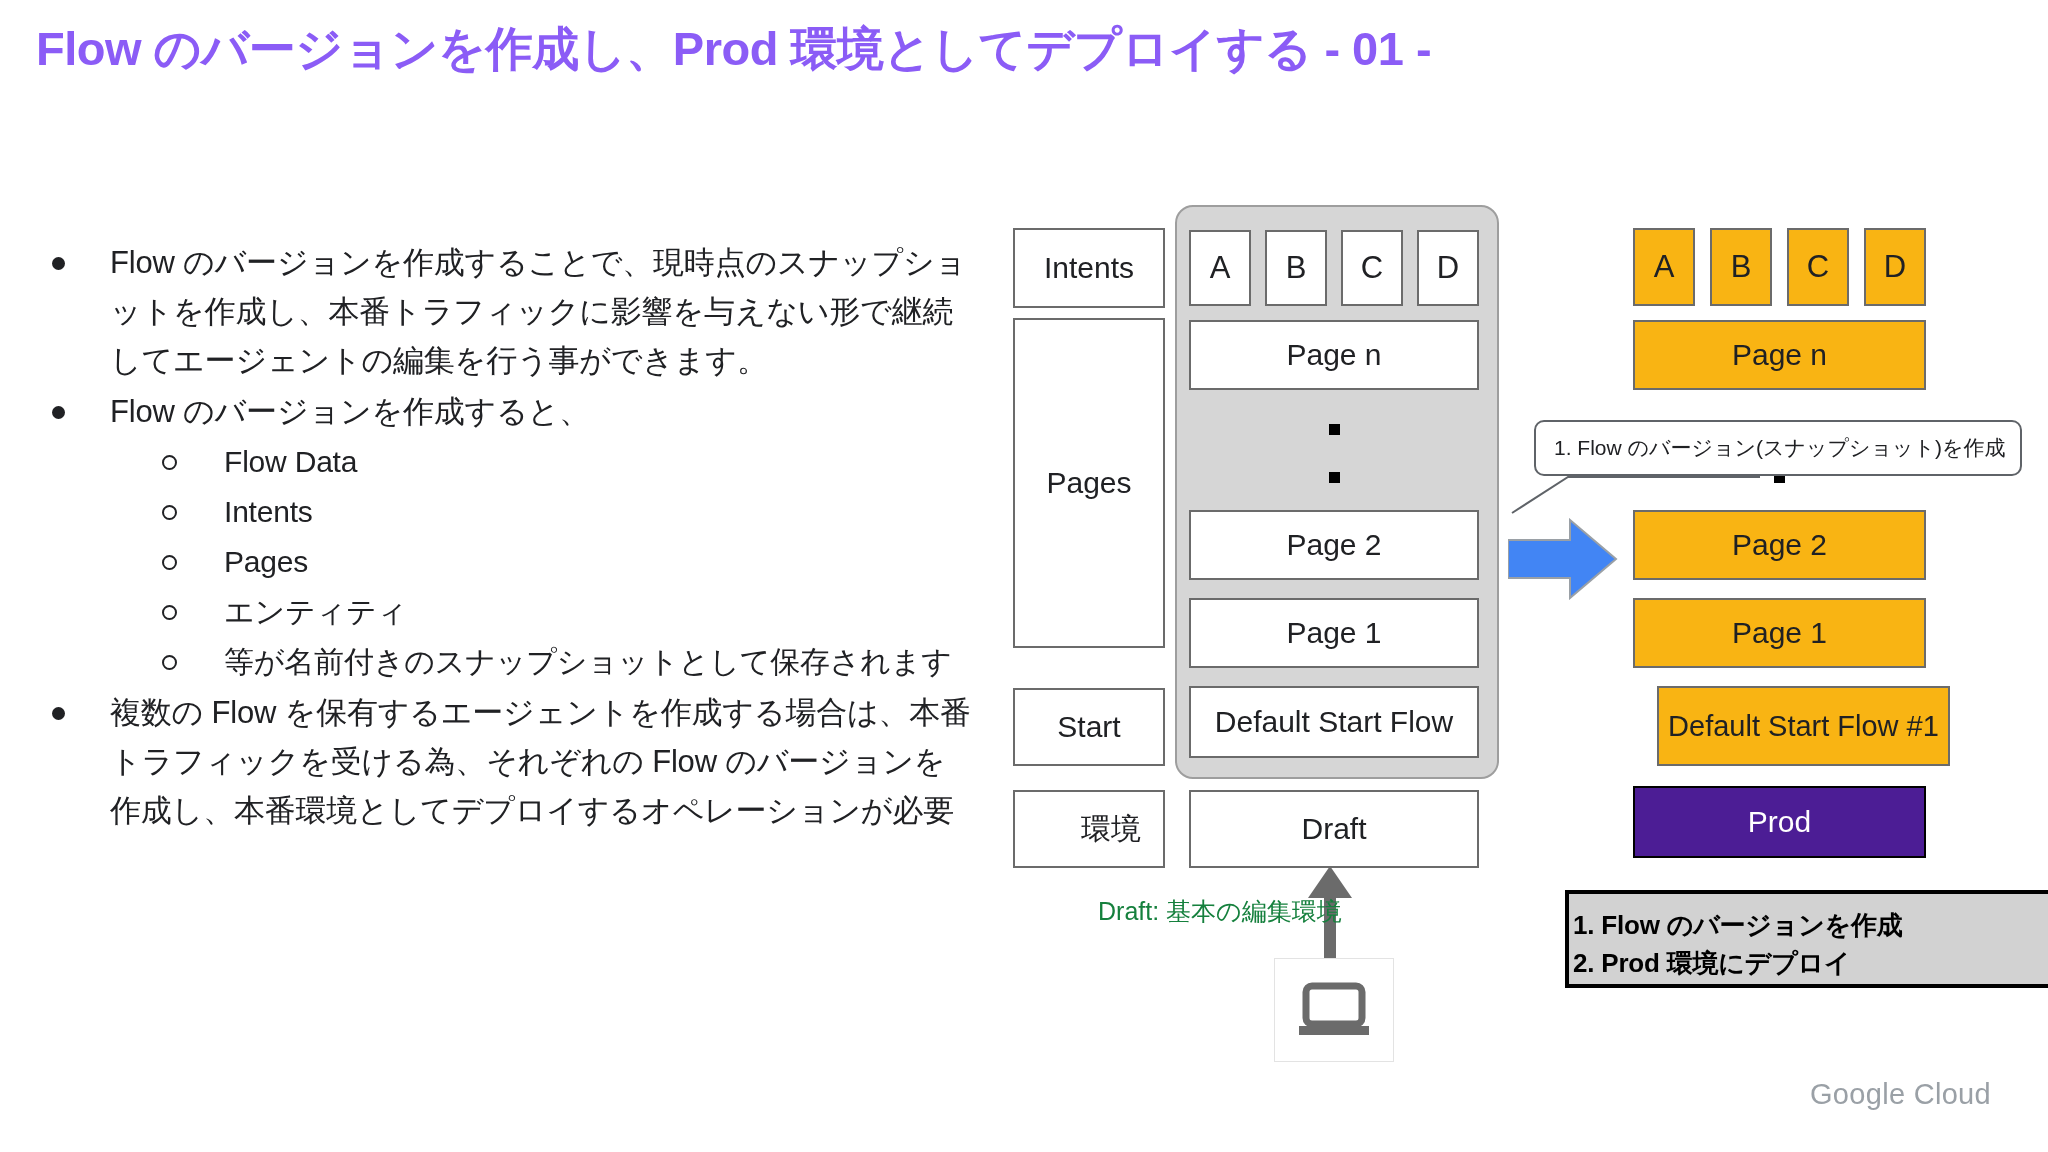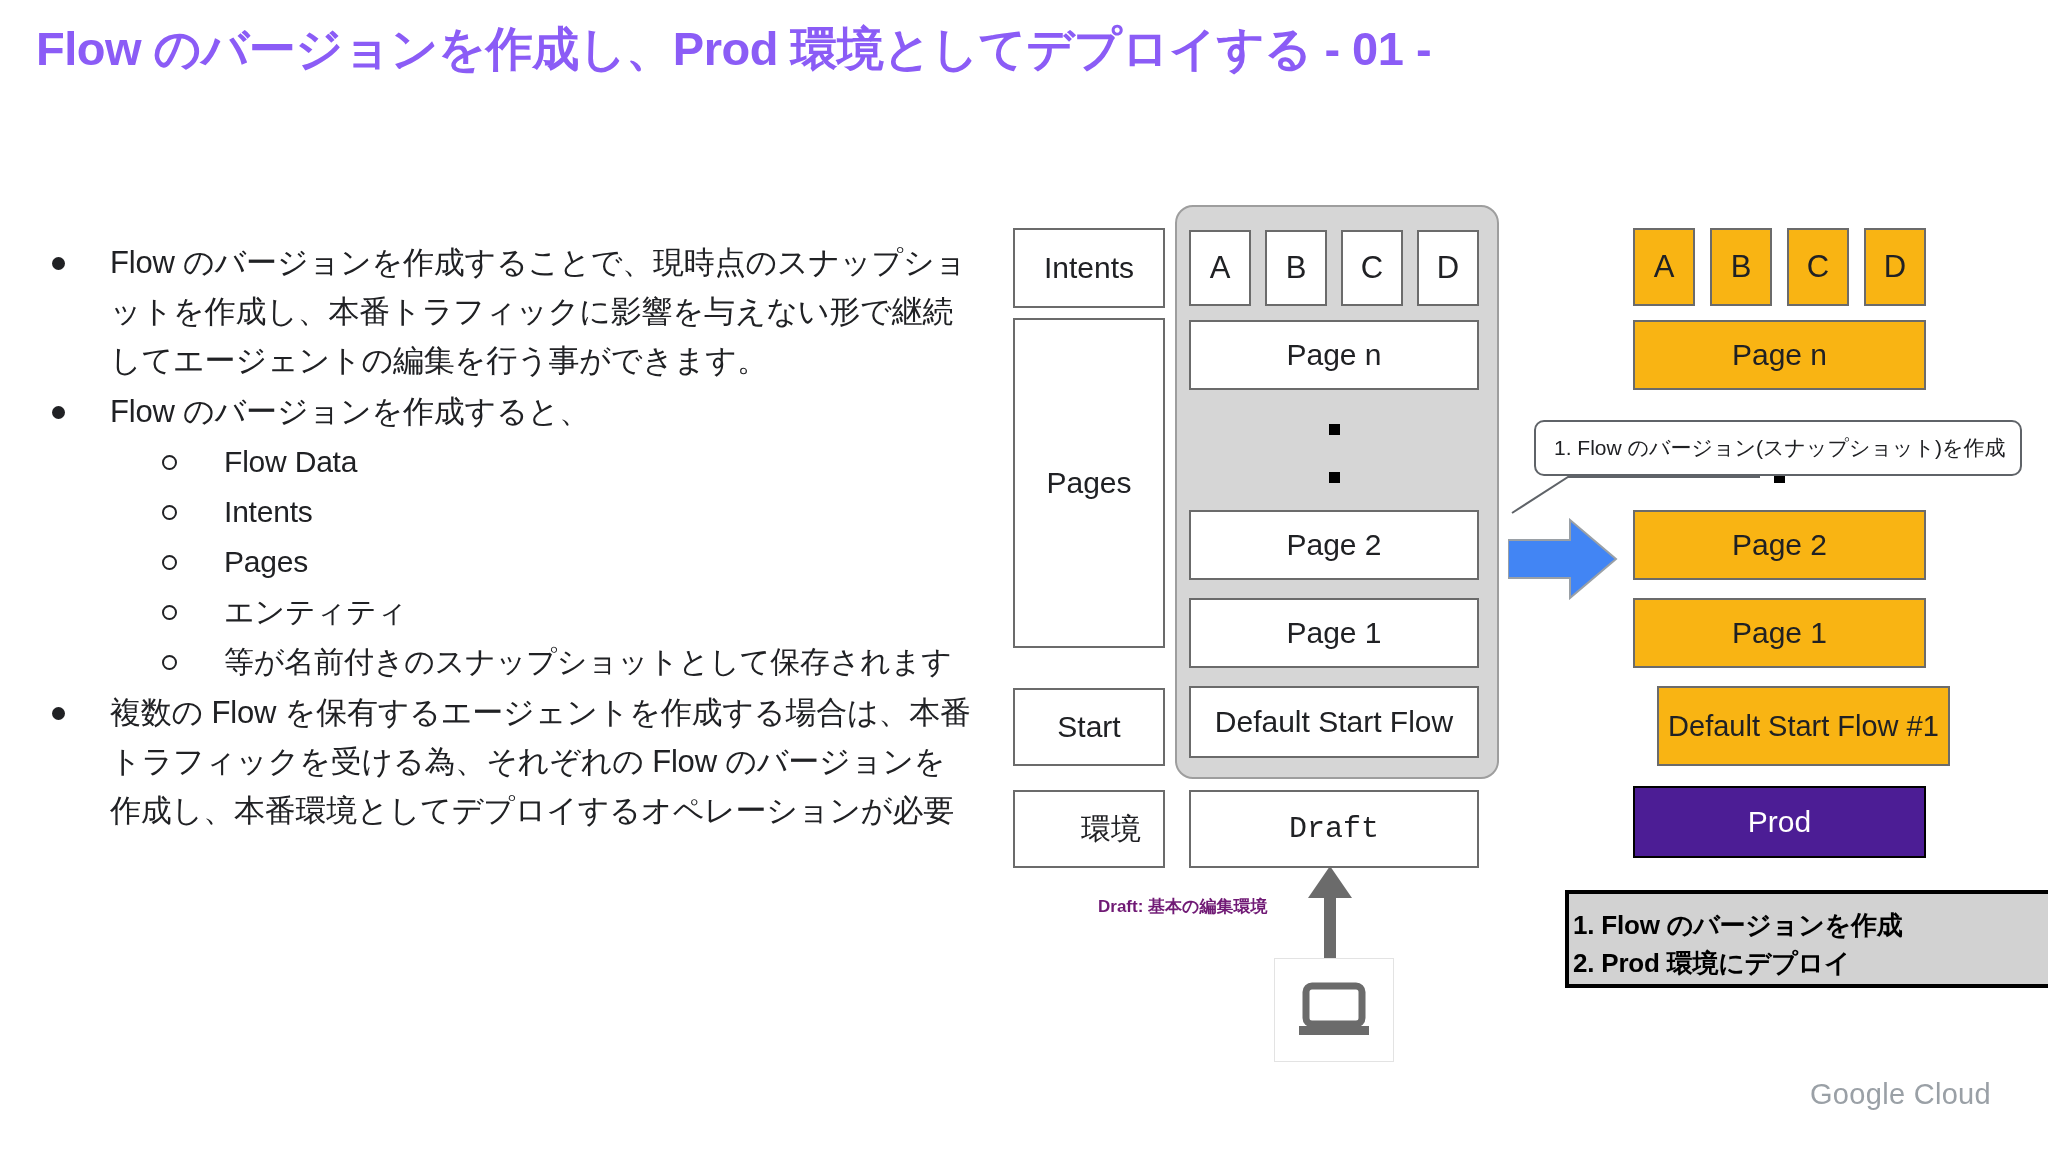--- a/index.html
+++ b/index.html
@@ -153,23 +153,23 @@
     font-weight: bold;
     color: #000000;
     line-height: 38px;
     letter-spacing: -0.2px;
   }
 
   
   #draft-note {
     position: absolute;
     left: 1098px; top: 895px;
-    font-size: 17px;
-    font-weight: bold;
-    color: #701a75;
+    font-size: 25px;
+    font-weight: normal;
+    color: #15803d;
     white-space: nowrap;
   }
 
   
   #laptop-card {
     position: absolute;
     left: 1274px; top: 958px;
     width: 118px; height: 102px;
     background: #ffffff;
     border: 1px solid #e3e3e3;
@@ -255,21 +255,21 @@
 
   <div class="dotsq" style="left:1329px; top:424px;"></div>
   <div class="dotsq" style="left:1329px; top:472px;"></div>
 
   <div class="box" style="left:1189px; top:510px; width:290px; height:70px;">Page 2</div>
 
   <div class="box" style="left:1189px; top:598px; width:290px; height:70px;">Page 1</div>
 
   <div class="box" style="left:1189px; top:686px; width:290px; height:72px;">Default Start Flow</div>
 
-  <div class="box" style="left:1189px; top:790px; width:290px; height:78px;font-family:Liberation Mono, monospace;">Draft</div>
+  <div class="box" style="left:1189px; top:790px; width:290px; height:78px;">Draft</div>
 
   <svg style="position:absolute; left:1508px; top:518px;" width="110" height="82" viewBox="0 0 110 82">
     <polygon points="0,22 62,22 62,2 108,41 62,80 62,60 0,60" fill="#4285f4" stroke="#9aa0a6" stroke-width="2"></polygon>
   </svg>
 
   <div class="box orange" style="left:1633px; top:228px; width:62px; height:78px; font-size:31px;">A</div>
   <div class="box orange" style="left:1710px; top:228px; width:62px; height:78px; font-size:31px;">B</div>
   <div class="box orange" style="left:1787px; top:228px; width:62px; height:78px; font-size:31px;">C</div>
   <div class="box orange" style="left:1864px; top:228px; width:62px; height:78px; font-size:31px;">D</div>
 

